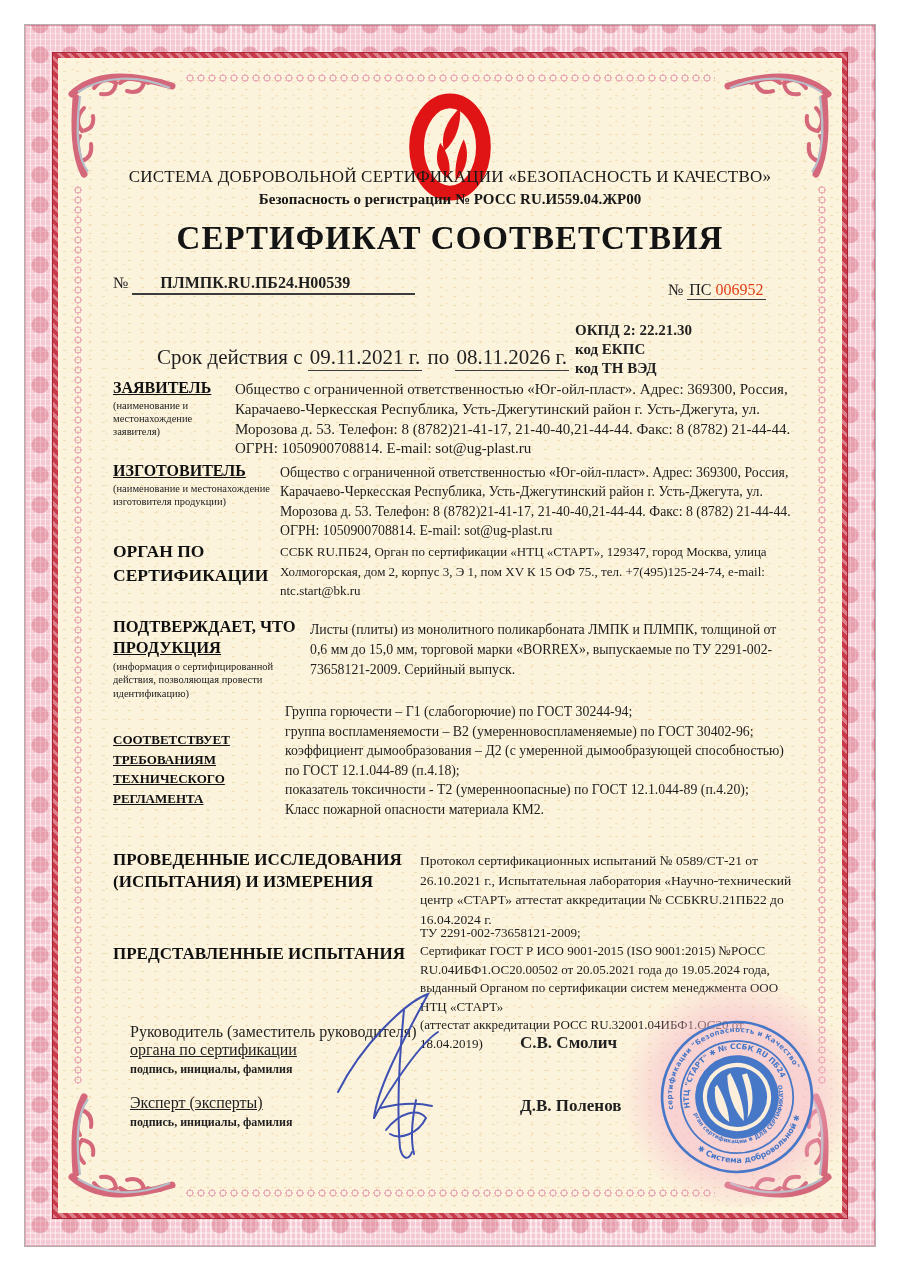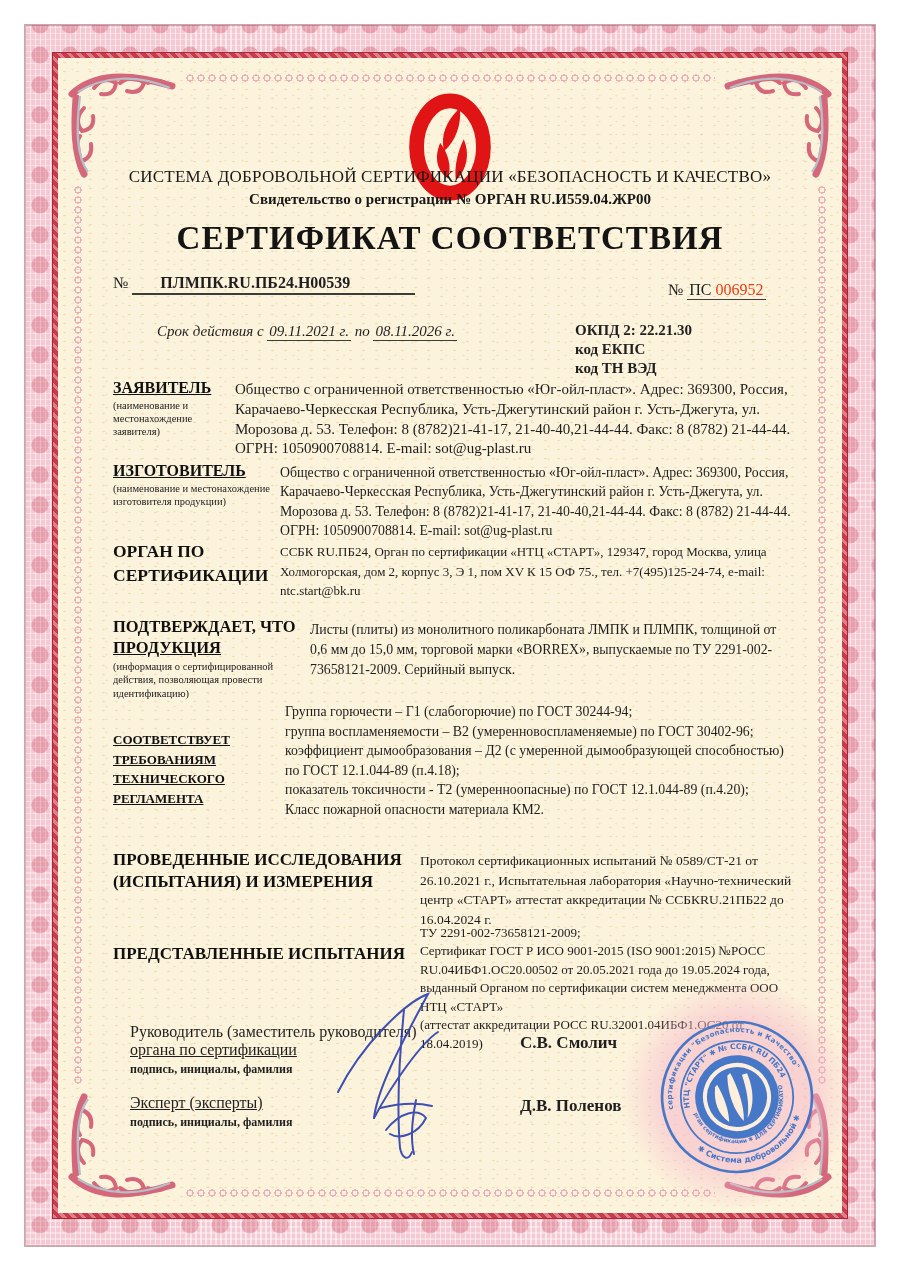--- a/index.html
+++ b/index.html
@@ -40,21 +40,21 @@
           font-size:15px;font-weight:bold;color:#181818;}
   .title{position:absolute;left:60px;right:60px;top:220px;text-align:center;
          font-size:33px;font-weight:bold;letter-spacing:1px;color:#141414;}
   
   .numrow{position:absolute;left:113px;top:274px;font-size:16px;}
   .numline{display:inline-block;width:255px;border-bottom:2px solid #3c3c3c;
            padding:0 0 1px 28px;font-weight:bold;}
   .ps{position:absolute;left:668px;top:281px;font-size:16px;}
   .u{border-bottom:1.5px solid #3c3c3c;padding:0 2px 1px 2px;}
   .red{color:#e04018;}
-  .validity{position:absolute;left:157px;top:323px;font-size:15px;font-style:italic;}
+  .validity{position:absolute;left:157px;top:345px;font-size:21px;}
   .codes{position:absolute;left:575px;top:321px;font-size:15px;font-weight:bold;line-height:1.27;}
   
   .lbl{position:absolute;left:113px;font-weight:bold;color:#101010;}
   .lbl .ul{text-decoration:underline;}
   .sub{font-weight:normal;font-size:10.5px;line-height:1.25;margin-top:2px;color:#222;}
   .txt{position:absolute;white-space:pre-line;color:#1d1d1d;}
   .s-applicant-lbl{top:379px;width:125px;font-size:16px;}
   .s-applicant-txt{top:380px;left:235px;width:560px;font-size:15px;line-height:1.32;}
   .s-manufacturer-lbl{top:462px;width:170px;font-size:16px;}
   .s-manufacturer-txt{top:463px;left:280px;width:512px;font-size:13.8px;line-height:1.4;}
@@ -157,21 +157,21 @@
   <svg class="logo" viewBox="0 0 92 120">
     <ellipse cx="46" cy="60" rx="34" ry="47" fill="none" stroke="#e01414" stroke-width="15"></ellipse>
     <g fill="#e01414">
       <path d="M56,20 C42,34 36,48 40,64 C52,54 58,36 56,20 Z"></path>
       <path d="M36,56 C30,70 32,84 44,92 C48,80 44,66 36,56 Z"></path>
       <path d="M60,52 C66,66 64,82 52,94 C50,80 54,64 60,52 Z"></path>
     </g>
   </svg>
 
   <div class="hline1">СИСТЕМА ДОБРОВОЛЬНОЙ СЕРТИФИКАЦИИ «БЕЗОПАСНОСТЬ И КАЧЕСТВО»</div>
-  <div class="hline2">Свидетельство о регистрации № ОРГАН RU.И559.04.ЖР00</div>
+  <div class="hline2">Безопасность о регистрации № РОСС RU.И559.04.ЖР00</div>
   <div class="title">СЕРТИФИКАТ СООТВЕТСТВИЯ</div>
 
   <div class="numrow">
     <span>№</span>
     <span class="numline">ПЛМПК.RU.ПБ24.Н00539</span>
   </div>
   <div class="ps">
     <span>№</span>
     <span class="u"><span>ПС</span>&nbsp;<span class="red">006952</span></span>
   </div>

